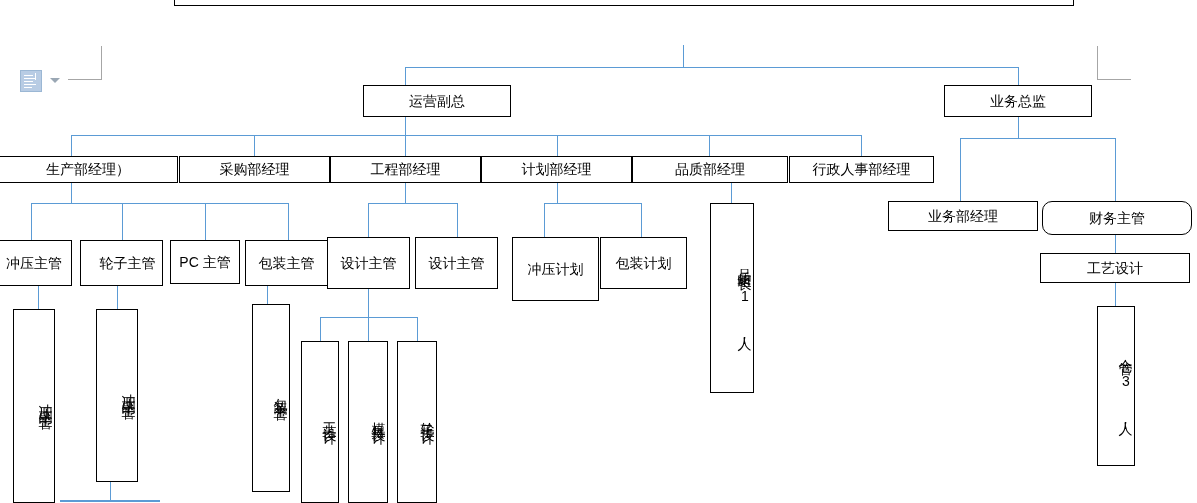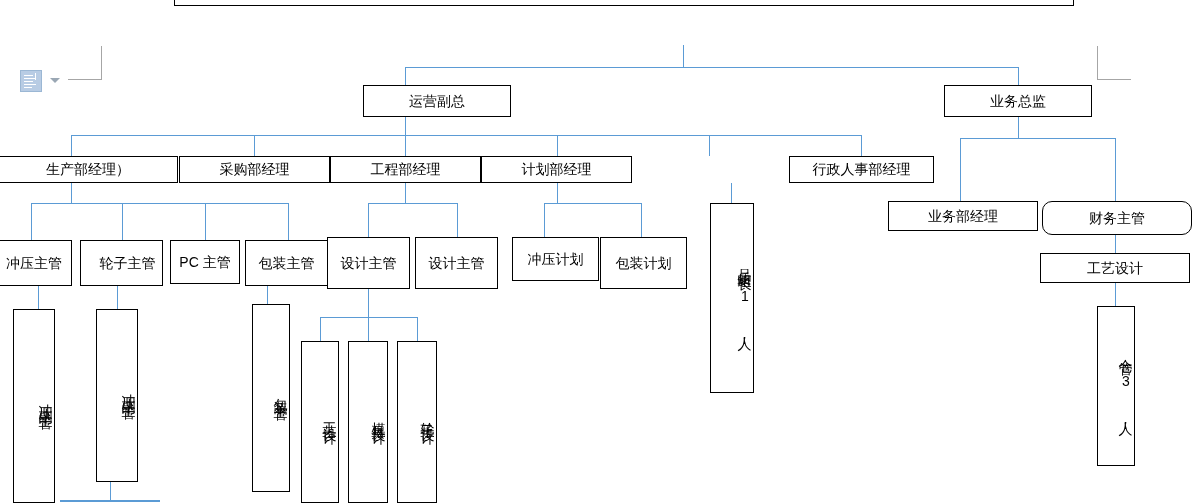--- a/index.html
+++ b/index.html
@@ -147,31 +147,32 @@
   <div class="ln h" style="left:60px;top:500px;width:100px;height:2px;"></div>
 
 
   <div class="box" style="left:331px;top:85px;width:148px;height:32px;margin-left:32px;">运营副总</div>
   <div class="box" style="left:944px;top:85px;width:148px;height:32px;">业务总监</div>
 
   <div class="box" style="left:-2px;top:156px;width:180px;height:27px;">生产部经理）</div>
   <div class="box" style="left:179px;top:156px;width:151px;height:27px;">采购部经理</div>
   <div class="box" style="left:330px;top:156px;width:151px;height:27px;">工程部经理</div>
   <div class="box" style="left:481px;top:156px;width:151px;height:27px;">计划部经理</div>
+  <div class="box" style="left:632px;top:156px;width:156px;height:27px;">品质部经理</div>
   <div class="box" style="left:888px;top:201px;width:150px;height:30px;">业务部经理</div>
   <div class="box" style="left:789px;top:156px;width:145px;height:27px;">行政人事部经理</div>
   <div class="box" style="left:1042px;top:201px;width:150px;height:34px;border-radius:10px;">财务主管</div>
 
   <div class="box" style="left:-4px;top:240px;width:76px;height:46px;">冲压主管</div>
   <div class="box" style="left:80px;top:240px;width:83px;height:46px;padding-left:12px;">轮子主管</div>
   <div class="box" style="left:245px;top:240px;width:83px;height:46px;">包装主管</div>
   <div class="box" style="left:170px;top:240px;width:70px;height:44px;">PC 主管</div>
   <div class="box" style="left:327px;top:237px;width:83px;height:52px;text-align:center;">设计主管</div>
   <div class="box" style="left:415px;top:237px;width:83px;height:52px;">设计主管</div>
-  <div class="box" style="left:512px;top:237px;width:87px;height:44px;">冲压计划</div>
+  <div class="box" style="left:512px;top:237px;width:87px;height:64px;">冲压计划</div>
   <div class="box" style="left:600px;top:237px;width:87px;height:52px;">包装计划</div>
   <div class="box vert" style="left:710px;top:203px;width:44px;height:190px;">品质组长 1 人：</div>
   <div class="box" style="left:1040px;top:253px;width:150px;height:30px;">工艺设计</div>
 
   <div class="box vert" style="left:13px;top:309px;width:42px;height:194px;">冲压副主管：</div>
   <div class="box vert" style="left:96px;top:309px;width:42px;height:173px;">冲压副主管：</div>
   <div class="box vert" style="left:252px;top:304px;width:38px;height:188px;">包装主管：</div>
   <div class="box vert" style="left:301px;top:341px;width:38px;height:162px;">工艺设计：</div>
   <div class="box vert" style="left:348px;top:341px;width:40px;height:162px;">模具设计：</div>
   <div class="box vert" style="left:397px;top:341px;width:40px;height:162px;">轮子设计：</div>

